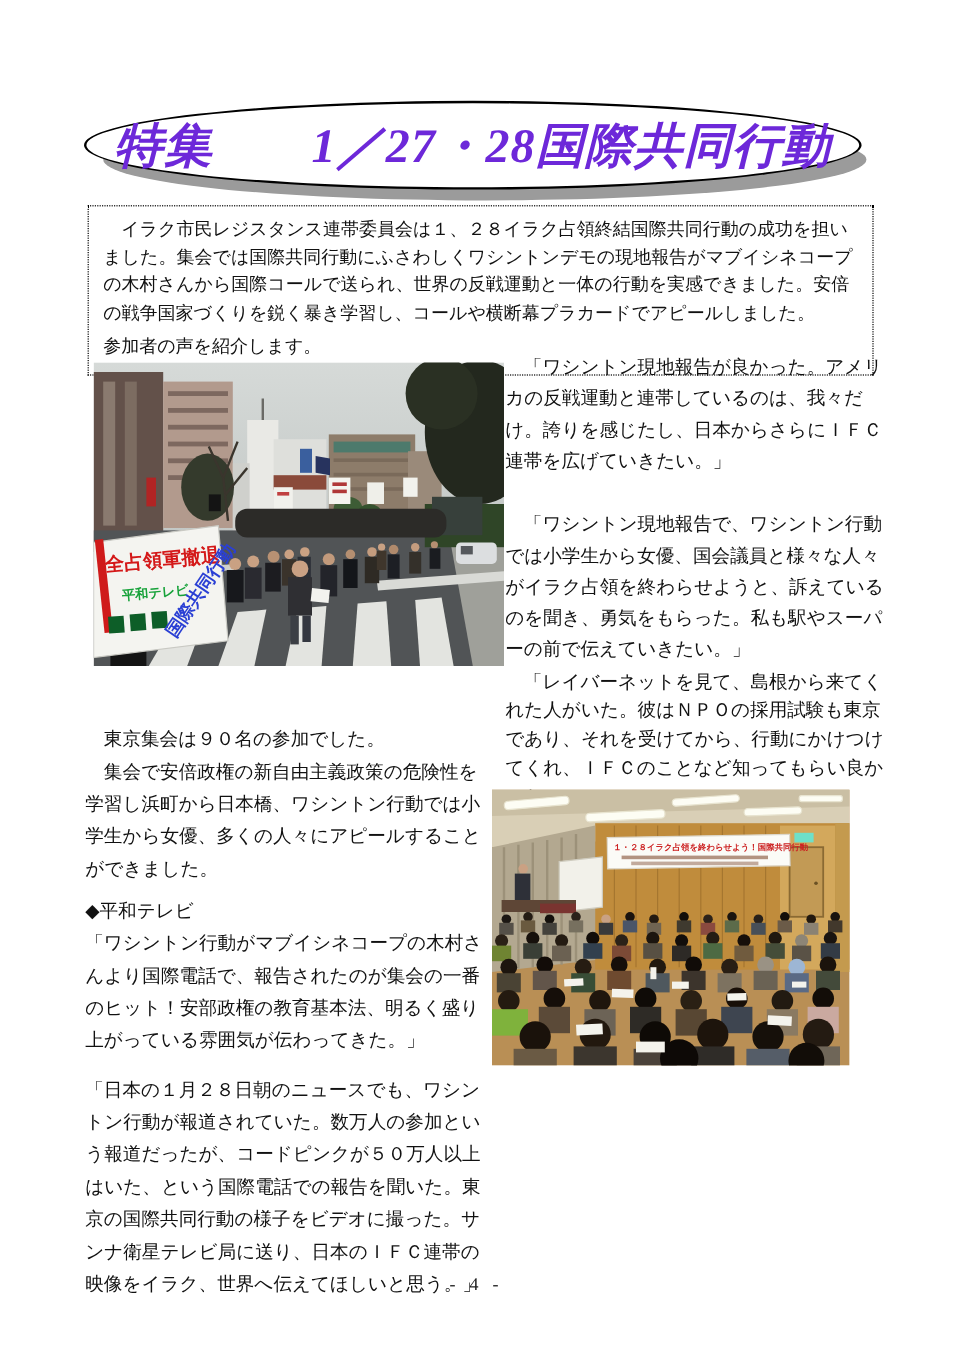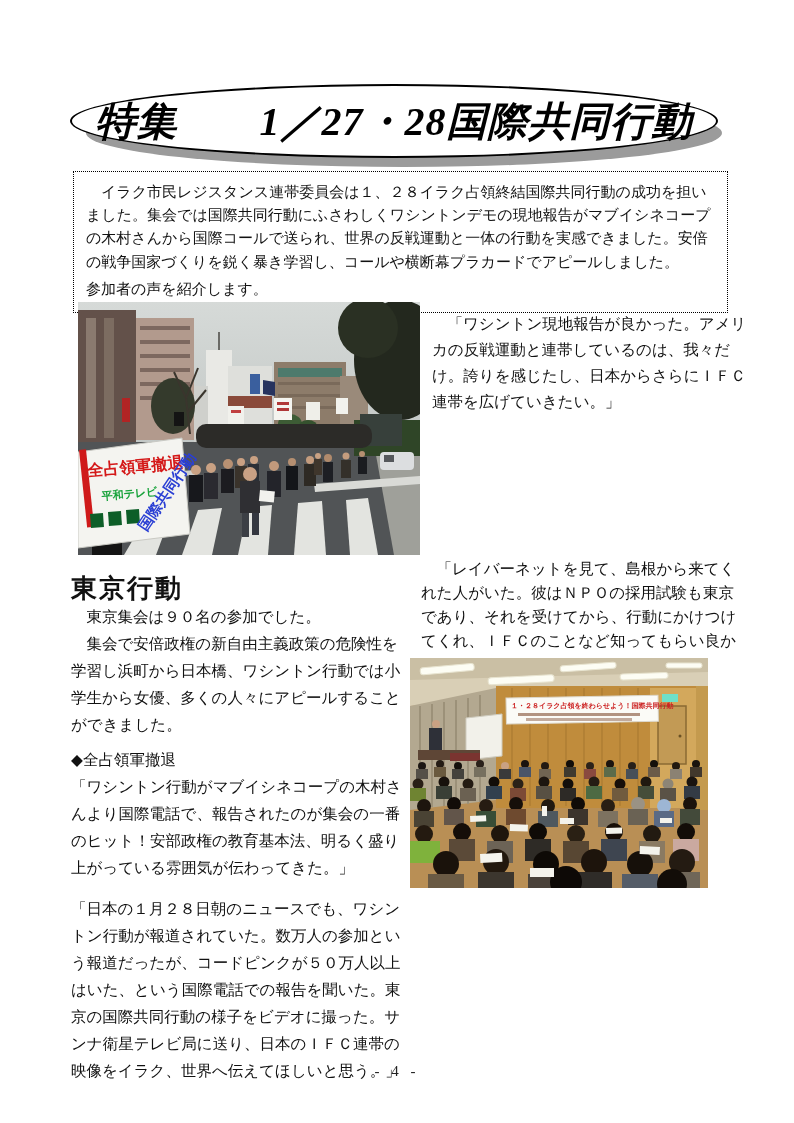--- a/index.html
+++ b/index.html
@@ -8,21 +8,21 @@
         font-family:"Liberation Serif","DejaVu Serif",serif;color:#111;}
   .abs{position:absolute;}
 
   
   .banner-wrap{left:70px;top:84px;width:660px;height:92px;}
   .banner-shadow{position:absolute;left:16px;top:15px;width:636px;height:68px;
                  border-radius:50%;background:#9b9b9b;}
   .banner-ellipse{position:absolute;left:0;top:0;width:644px;height:70px;border-radius:50%;
                   background:#fff;border:2px solid #000;display:flex;align-items:center;justify-content:center;}
   .banner-title{font-family:"Liberation Serif","DejaVu Serif",serif;font-style:italic;font-weight:bold;
-                font-size:40px;letter-spacing:1px;white-space:nowrap;color:#000000;}
+                font-size:40px;letter-spacing:1px;white-space:nowrap;color:#6d28d9;}
 
   
   .intro-box{left:73px;top:171px;width:637px;border:1px dotted #000;padding:5px 8px 7px 8px;
              font-size:15px;line-height:23.2px;}
   .intro-box p{margin:4px;}
 
   
   .photo1{left:78px;top:302px;width:342px;height:253px;}
   .photo2{left:410px;top:658px;width:298px;height:230px;}
   .photo svg{display:block;}
@@ -30,21 +30,21 @@
   
   .heading-tokyo{left:71px;top:571px;font-family:"Liberation Sans","DejaVu Sans",sans-serif;
                  font-weight:bold;font-size:26px;letter-spacing:2px;}
   .left-col{left:71px;top:603px;width:338px;font-size:15.5px;line-height:27px;}
   .left-col p{margin:0;}
   .voices-heading{margin-top:8px !important;font-family:"Liberation Sans","DejaVu Sans",sans-serif;font-size:15.5px;}
   .left-quote2{margin-top:14px !important;}
 
   
   .rq{width:322px;font-size:15.5px;line-height:26px;margin:0;}
-  .rq1{left:421px;top:311px;padding-left:11px;}
+  .rq1{left:421px;top:294px;}
   .rq2{left:421px;top:425px;}
   .rq3{left:421px;top:557px;line-height:24px;}
   .rq4{left:408px;top:908px;width:338px;line-height:27px;}
 
   
   .page-number{left:0;top:1063px;width:794px;text-align:center;font-size:15px;letter-spacing:4px;color:#222;}
 </style>
 </head>
 <body>
 
@@ -184,31 +184,31 @@
       <text x="24" y="198" font-size="11" font-weight="bold" fill="#17a23a" transform="rotate(-5 24 198)" font-family="'Liberation Sans',sans-serif">平和テレビ</text>
       <g fill="#0d5e28">
         <rect x="12" y="212" width="13" height="14" transform="rotate(-4 12 212)"></rect>
         <rect x="30" y="210" width="13" height="14" transform="rotate(-4 30 210)"></rect>
         <rect x="48" y="208" width="13" height="14" transform="rotate(-4 48 208)"></rect>
       </g>
       <text x="68" y="230" font-size="15" font-weight="bold" fill="#2a3fd4" transform="rotate(-56 68 230)" font-family="'Liberation Sans',sans-serif">国際共同行動</text>
     </svg>
   </div>
 
-  <div class="abs heading-tokyo">東京行動</div>
 
   <div class="abs left-col">
     <p>　東京集会は９０名の参加でした。</p>
     <p>　集会で安倍政権の新自由主義政策の危険性を学習し浜町から日本橋、ワシントン行動では小学生から女優、多くの人々にアピールすることができました。</p>
-    <p class="voices-heading">◆全占領軍撤退</p>
+    <p class="voices-heading">◆平和テレビ</p>
     <p>「ワシントン行動がマブイシネコープの木村さんより国際電話で、報告されたのが集会の一番のヒット！安部政権の教育基本法、明るく盛り上がっている雰囲気が伝わってきた。」</p>
     <p class="left-quote2">「日本の１月２８日朝のニュースでも、ワシントン行動が報道されていた。数万人の参加という報道だったが、コードピンクが５０万人以上はいた、という国際電話での報告を聞いた。東京の国際共同行動の様子をビデオに撮った。サンナ衛星テレビ局に送り、日本のＩＦＣ連帯の映像をイラク、世界へ伝えてほしいと思う。」</p>
   </div>
 
   <p class="abs rq rq1">　「ワシントン現地報告が良かった。アメリカの反戦運動と連帯しているのは、我々だけ。誇りを感じたし、日本からさらにＩＦＣ連帯を広げていきたい。」</p>
+  <p class="abs rq rq2">　「ワシントン現地報告で、ワシントン行動では小学生から女優、国会議員と様々な人々がイラク占領を終わらせようと、訴えているのを聞き、勇気をもらった。私も駅やスーパーの前で伝えていきたい。」</p>
   <p class="abs rq rq3">　「レイバーネットを見て、島根から来てくれた人がいた。彼はＮＰＯの採用試験も東京であり、それを受けてから、行動にかけつけてくれ、ＩＦＣのことなど知ってもらい良かった。」</p>
 
   <div class="abs photo photo2">
     <svg viewBox="0 0 298 230" width="298" height="230" preserveAspectRatio="none">
       <rect width="298" height="230" fill="#b98f55"></rect>
 
       <polygon points="0,0 298,0 298,32 150,40 0,48" fill="#d9cfb6"></polygon>
       <polygon points="0,0 298,0 298,14 0,22" fill="#cabfa4"></polygon>
       <g fill="#fdfdf4" stroke="#e8e4d0" stroke-width="1">
         <rect x="10" y="10" width="54" height="7" rx="3" transform="rotate(-5 10 10)"></rect>

